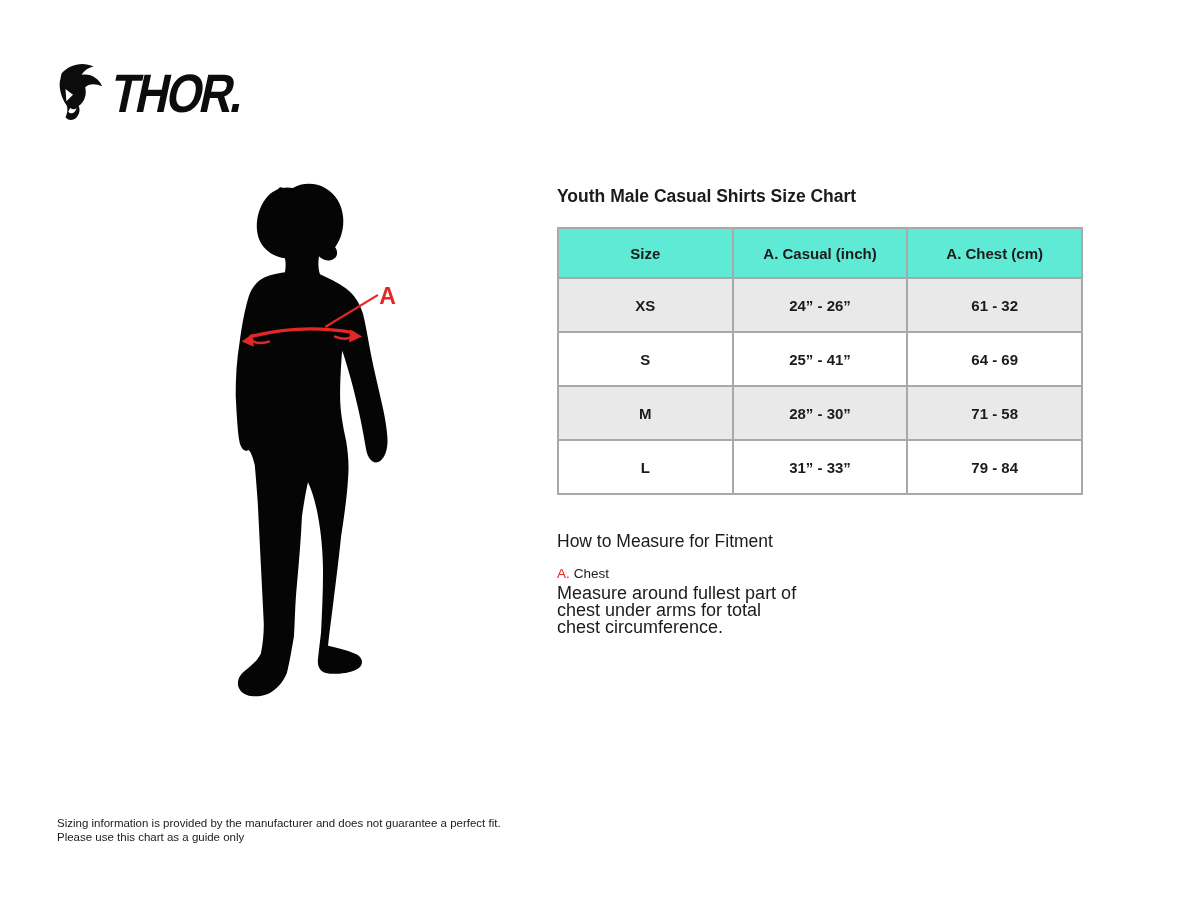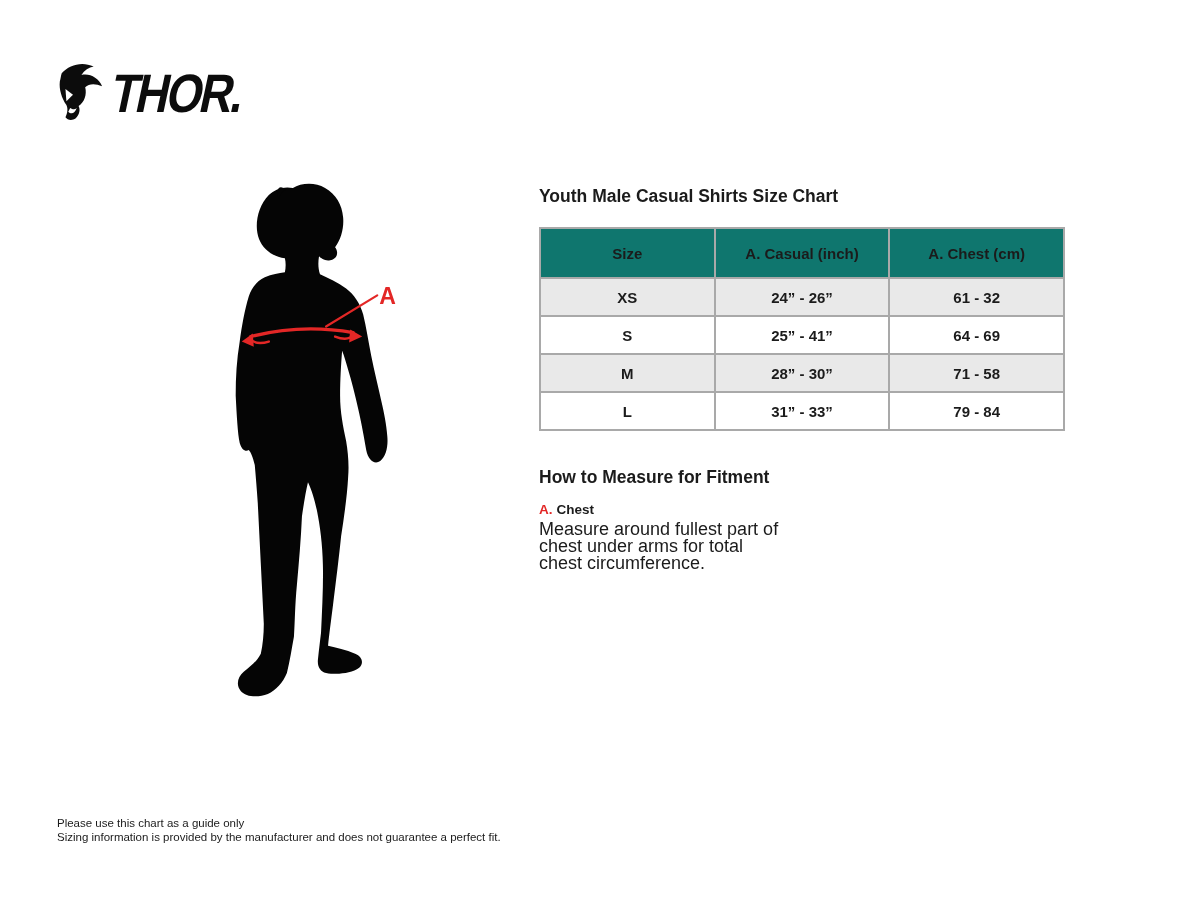--- a/index.html
+++ b/index.html
@@ -39,21 +39,21 @@
     left: 228px;
     top: 183px;
     width: 172px;
     height: 522px;
   }
   .figure-wrap svg { width: 100%; height: 100%; display: block; }
 
   
   .chart-col {
     position: absolute;
-    left: 539px;
+    left: 557px;
     top: 186px;
     width: 527px;
   }
   .chart-title {
     font-size: 17.5px;
     font-weight: bold;
     line-height: 20px;
     color: #1b1b1b;
   }
   table.size-table {
@@ -68,36 +68,36 @@
     text-align: center;
     vertical-align: middle;
     font-size: 15px;
     color: #1b1b1b;
     background: #ffffff;
     font-weight: bold;
   }
   table.size-table thead th {
     height: 50px;
     font-weight: bold;
-    background: #0f766e;
-  }
-  table.size-table tbody td { height: 38px; }
+    background: #5eead4;
+  }
+  table.size-table tbody td { height: 54px; }
   table.size-table tbody tr:nth-child(odd) td { background: #e9e9e9; }
   table.size-table td.size-cell { font-weight: bold; }
 
   .guide-heading {
     margin-top: 36px;
     font-size: 17.5px;
-    font-weight: bold;
+    font-weight: normal;
     line-height: 20px;
   }
   .measure-item {
     margin-top: 15px;
     font-size: 13.5px;
-    font-weight: bold;
+    font-weight: normal;
     line-height: 16px;
   }
   .measure-item .measure-key { color: #e32726; margin-right: 4px; }
   .measure-desc {
     margin-top: 3px;
     font-size: 18px;
     line-height: 17px;
     max-width: 248px;
     font-weight: normal;
   }
@@ -235,15 +235,15 @@
   </table>
 
   <h2 class="guide-heading">How to Measure for Fitment</h2>
   <div class="measure-item">
     <span class="measure-key">A.</span><span>Chest</span>
   </div>
   <p class="measure-desc">Measure around fullest part of chest under arms for total chest circumference.</p>
 </section>
 
 <footer class="disclaimer">
+  <div>Sizing information is provided by the manufacturer and does not guarantee a perfect fit.</div>
   <div>Please use this chart as a guide only</div>
-  <div>Sizing information is provided by the manufacturer and does not guarantee a perfect fit.</div>
 </footer>
 
 </body></html>

